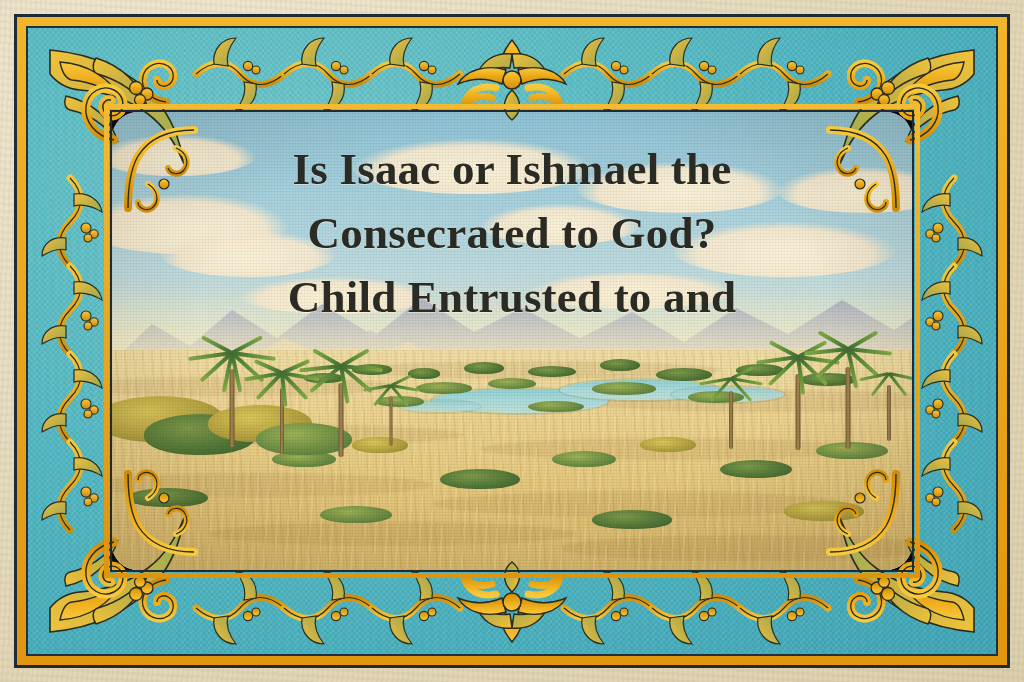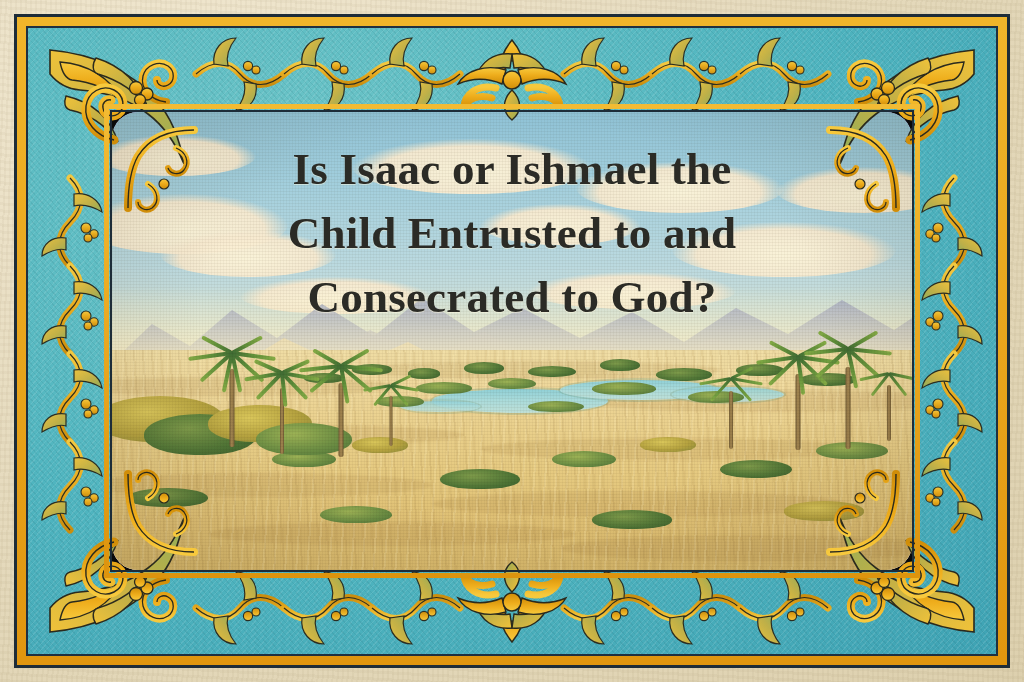--- a/index.html
+++ b/index.html
@@ -414,22 +414,22 @@
             <div class="frond" style="width:28px;height:3px;transform:rotate(128deg)"></div>
           </div>
         </div>
       </div>
 
       <div class="pic-grain"></div>
       <div class="pic-vig"></div>
 
       <div class="title">
         <span class="ln">Is Isaac or Ishmael the</span>
+        <span class="ln">Consecrated to God?</span>
         <span class="ln">Child Entrusted to and</span>
-        <span class="ln">Consecrated to God?</span>
       </div>
     </div>
 
     <svg class="orn orn-full" viewBox="0 0 968 626" preserveAspectRatio="none">
       <defs>
         <linearGradient id="gold" x1="0" y1="0" x2="0" y2="1">
           <stop offset="0" stop-color="#f7c93d"></stop>
           <stop offset=".45" stop-color="#eead1c"></stop>
           <stop offset="1" stop-color="#d08d08"></stop>
         </linearGradient>

